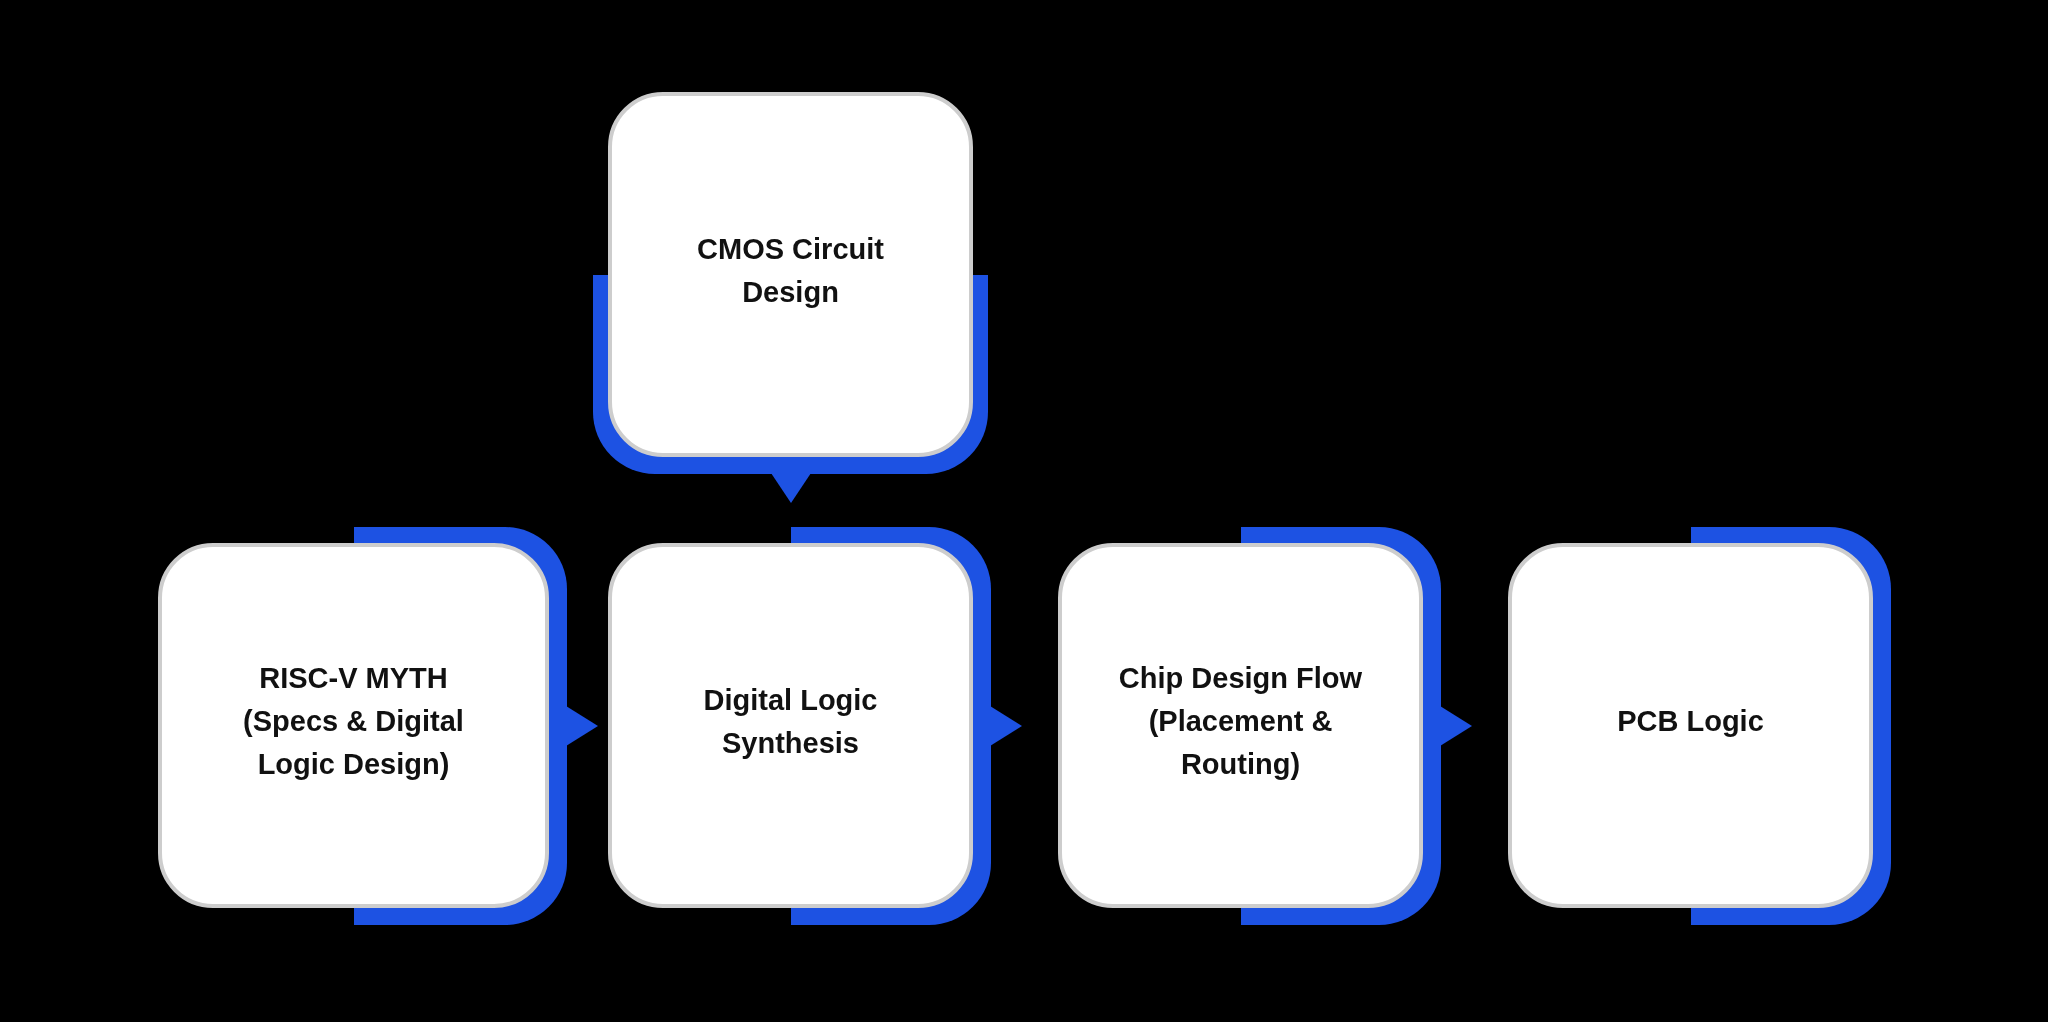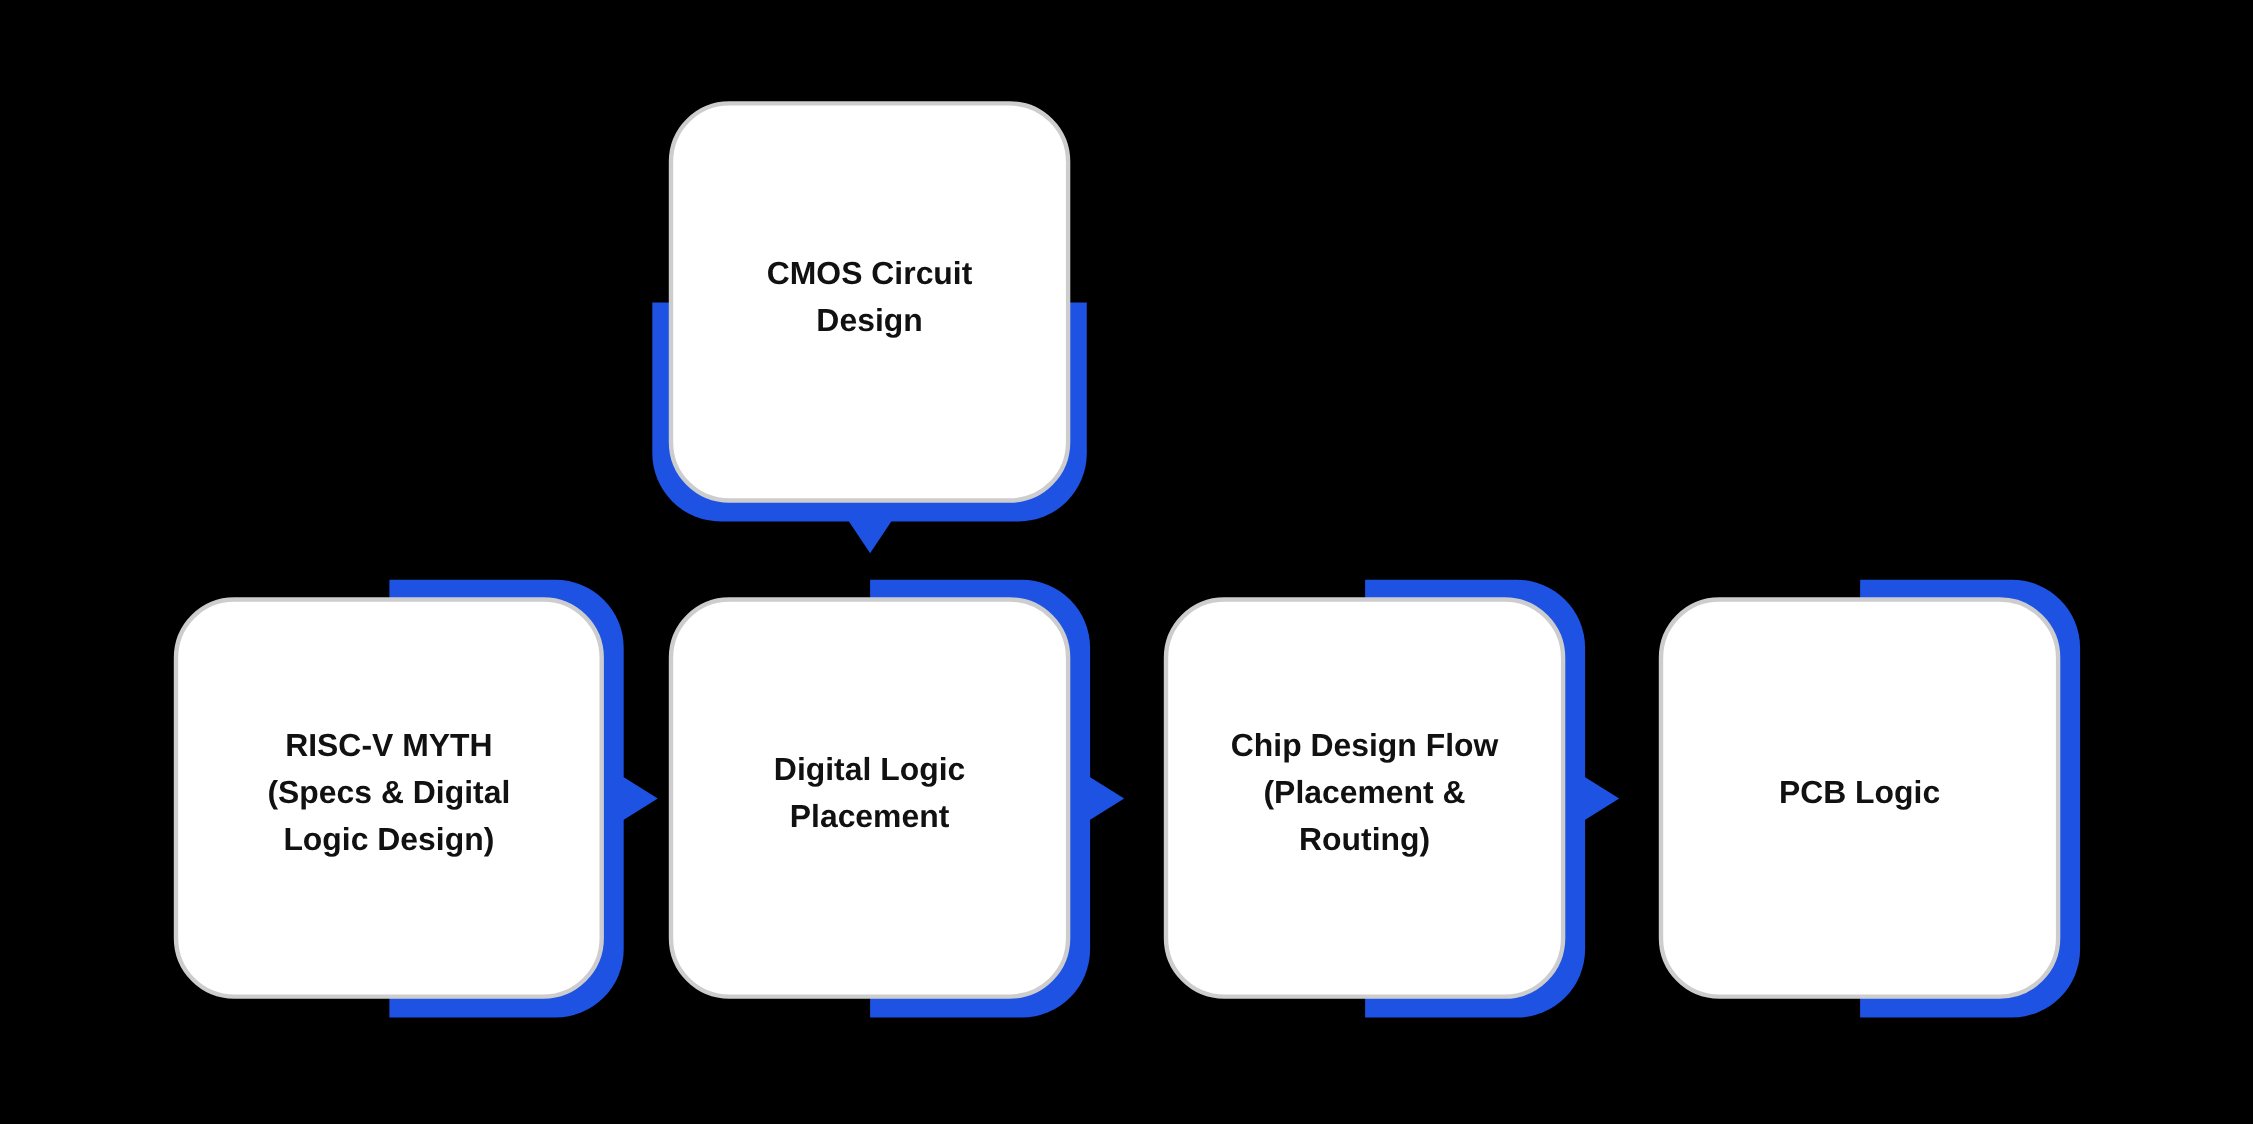--- a/index.html
+++ b/index.html
@@ -112,21 +112,21 @@
 (Specs &amp; Digital
 Logic Design)</span>
     </div>
   </div>
 
   <div class="node pos-b2">
     <div class="bracket-right"></div>
     <div class="arrow-right"></div>
     <div class="card">
       <span class="label">Digital Logic
-Placement</span>
+Synthesis</span>
     </div>
   </div>
 
   <div class="node pos-b3">
     <div class="bracket-right"></div>
     <div class="arrow-right"></div>
     <div class="card">
       <span class="label">Chip Design Flow
 (Placement &amp;
 Routing)</span>

